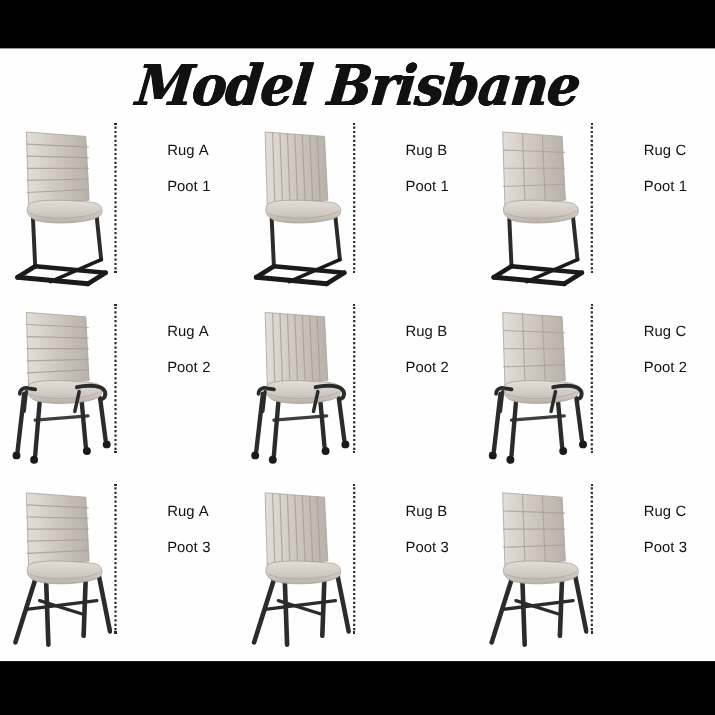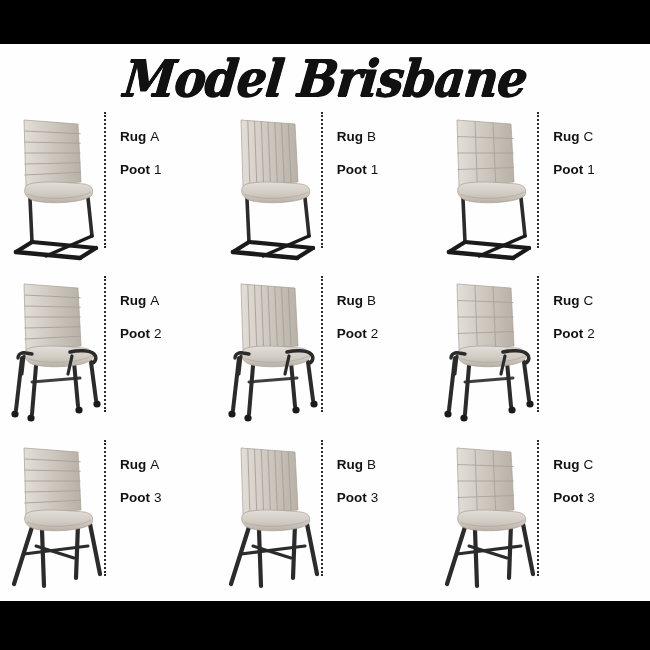--- a/index.html
+++ b/index.html
@@ -72,21 +72,21 @@
     left:120px;top:24px;
     width:100px;
   }
   .label-line{
     font-size:13.5px;
     color:#111;
     line-height:1;
     margin-bottom:19px;
     white-space:nowrap;
   }
-  .label-line .k{font-weight:700;}
+  .label-line .k{font-weight:400;margin-left:32px;}
   .label-line .v{font-weight:400;margin-left:4px;}
 
   
   .chair-svg{display:block;width:100px;height:164px;}
 </style>
 </head>
 <body>
 
 <div id="page">
 

